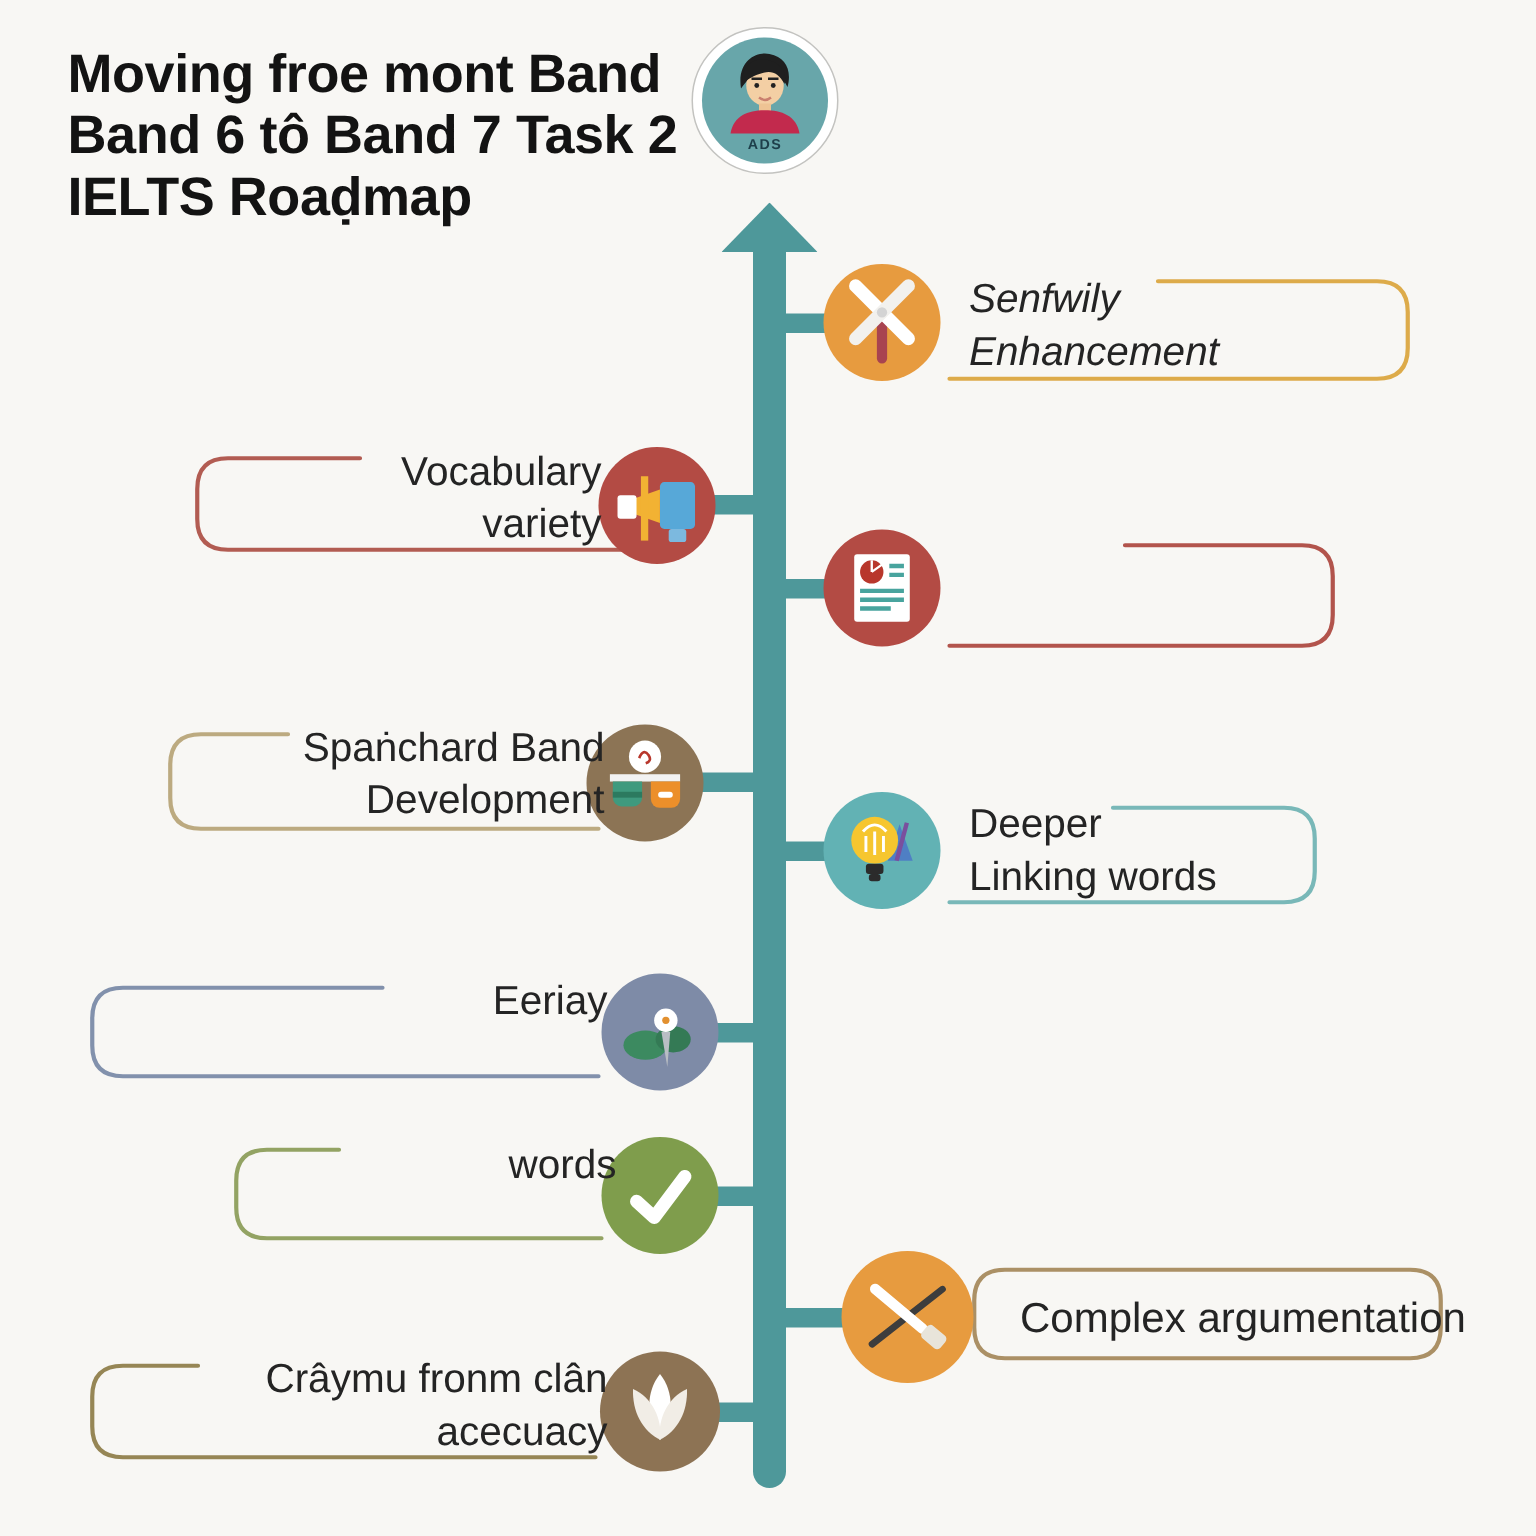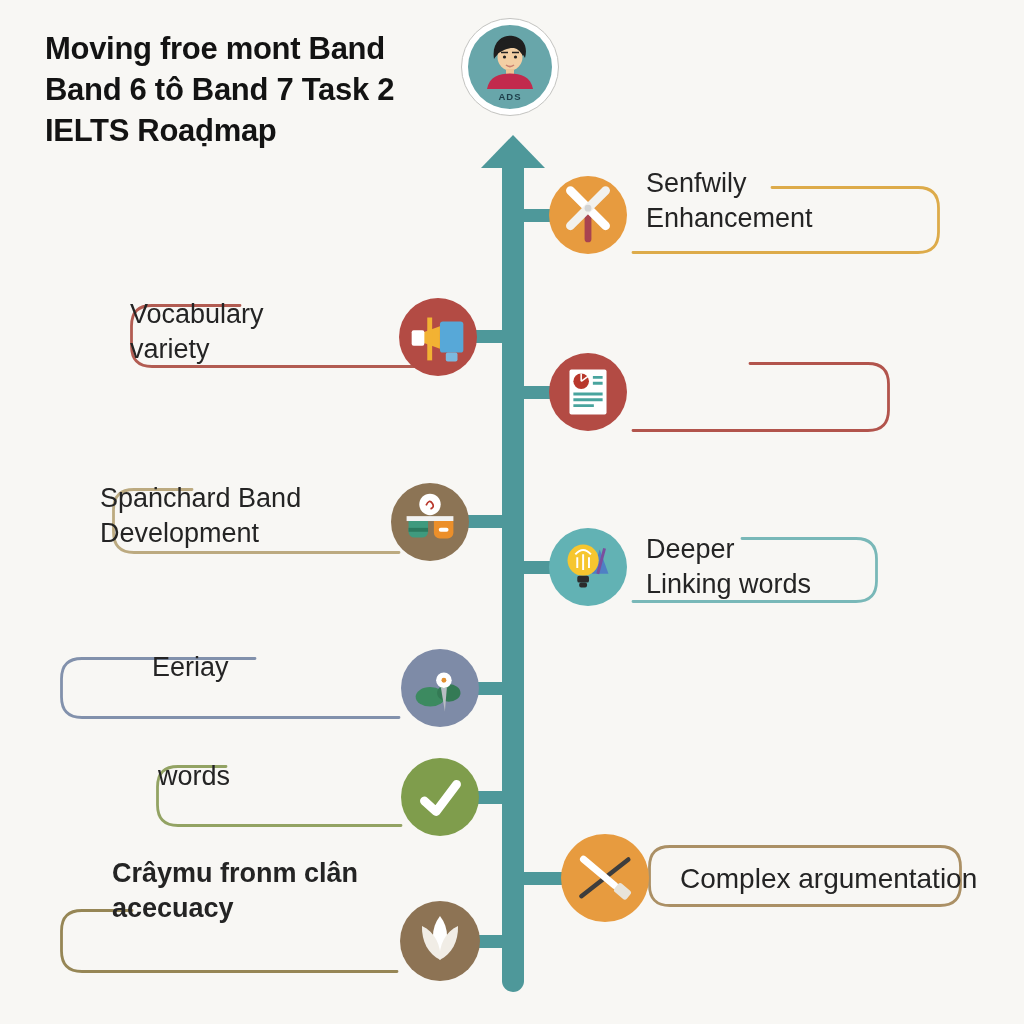--- a/index.html
+++ b/index.html
@@ -1,28 +1,28 @@
 <!DOCTYPE html>
 <html><head>
 <meta charset="utf-8">
 <style>
   html,body{margin:0;padding:0;}
   body{font-family:"Liberation Sans", sans-serif;}
   .stage{position:relative;width:1024px;height:1024px;background:#f8f7f4;overflow:hidden;}
-  .title{position:absolute;left:45px;top:28px;width:440px;font-size:31px;font-weight:800;
+  .title{position:absolute;left:45px;top:28px;width:440px;font-size:36px;font-weight:800;
          line-height:41px;color:#131313;letter-spacing:-0.3px;}
   .vline{position:absolute;left:502px;top:164px;width:22px;height:828px;border-radius:0 0 11px 11px;}
   .arrow{position:absolute;left:481px;top:135px;width:64px;height:33px;
          clip-path:polygon(50% 0,100% 100%,0 100%);}
   .cn{position:absolute;height:13px;}
   .circle{position:absolute;border-radius:50%;}
   .circle svg{display:block;width:100%;height:100%;}
   .boxsvg{position:absolute;overflow:visible;}
   .lbl{position:absolute;font-size:27px;line-height:35px;color:#242424;}
-  .lbl.r{}
+  .lbl.r{text-align:right;margin-left:13px;}
   .avatar-outer{position:absolute;left:461px;top:18px;width:98px;height:98px;border-radius:50%;
                 background:#ffffff;border:1.5px solid #c3c3c0;box-sizing:border-box;}
   .avatar-inner{position:absolute;left:6px;top:6px;width:84px;height:84px;border-radius:50%;overflow:hidden;}
   .avatar-label{position:absolute;left:0;right:0;bottom:7px;text-align:center;
                 font-size:9.5px;font-weight:bold;color:#1d3e4a;letter-spacing:1px;}
 </style>
 </head>
 <body>
 
 <div class="stage">
@@ -71,21 +71,21 @@
       <rect x="36.5" y="36" width="7" height="32" rx="3.5" fill="#a84350"></rect>
       <g transform="rotate(45 40 33)">
           <rect x="10" y="28.5" width="60" height="9" rx="4.5" fill="#ffffff"></rect>
         </g>
       <g transform="rotate(-45 40 33)">
           <rect x="10" y="28.5" width="60" height="9" rx="4.5" fill="#f2f1ee"></rect>
         </g>
       <circle cx="40" cy="33" r="3.5" fill="#d4d4d4"></circle>
     </svg>
   </div>
-  <div class="lbl" style="left:646px;top:166px;width:290px;">
+  <div class="lbl" style="left:646px;top:182px;width:290px;font-style:italic;">
     <div>Senfwily</div>
     <div>Enhancement</div>
   </div>
 
   <svg class="boxsvg" style="left:130px;top:304px;" width="292" height="64">
     <path d="M 110 1.5 H 22 Q 1.5 1.5 1.5 22 V 42 Q 1.5 62.5 22 62.5 H 291" fill="none" stroke-width="2.8" stroke-linecap="round" stroke="#b25c52"></path>
   </svg>
   <div class="circle" style="left: 399px; top: 298px; width: 78px; height: 78px; background-color: rgb(179, 75, 68);">
     <svg viewBox="0 0 80 80">
       <rect x="42" y="24" width="24" height="32" rx="3" fill="#57a8d8"></rect>
@@ -200,18 +200,18 @@
   <svg class="boxsvg" style="left:60px;top:909px;" width="338" height="64">
     <path d="M 72 1.5 H 22 Q 1.5 1.5 1.5 22 V 42 Q 1.5 62.5 22 62.5 H 337" fill="none" stroke-width="2.8" stroke-linecap="round" stroke="#968655"></path>
   </svg>
   <div class="circle" style="left: 400px; top: 901px; width: 80px; height: 80px; background-color: rgb(141, 115, 84);">
     <svg viewBox="0 0 80 80">
       <path d="M40 15 C49.5 27 49.5 44 40 58 C30.5 44 30.5 27 40 15 Z" fill="#ffffff"></path>
       <path d="M22 25 C35 31 41 44 40.5 59 C28 53 21.5 40 22 25 Z" fill="#f1ede6"></path>
       <path d="M58 25 C45 31 39 44 39.5 59 C52 53 58.5 40 58 25 Z" fill="#f1ede6"></path>
     </svg>
   </div>
-  <div class="lbl r" style="left:112px;top:856px;width:280px;font-weight:bold;">
+  <div class="lbl r" style="left:112px;top:902px;width:280px;">
     <div>Crâymu fronm clân</div>
     <div>acecuacy</div>
   </div>
 
 </div>
 
 </body></html>

